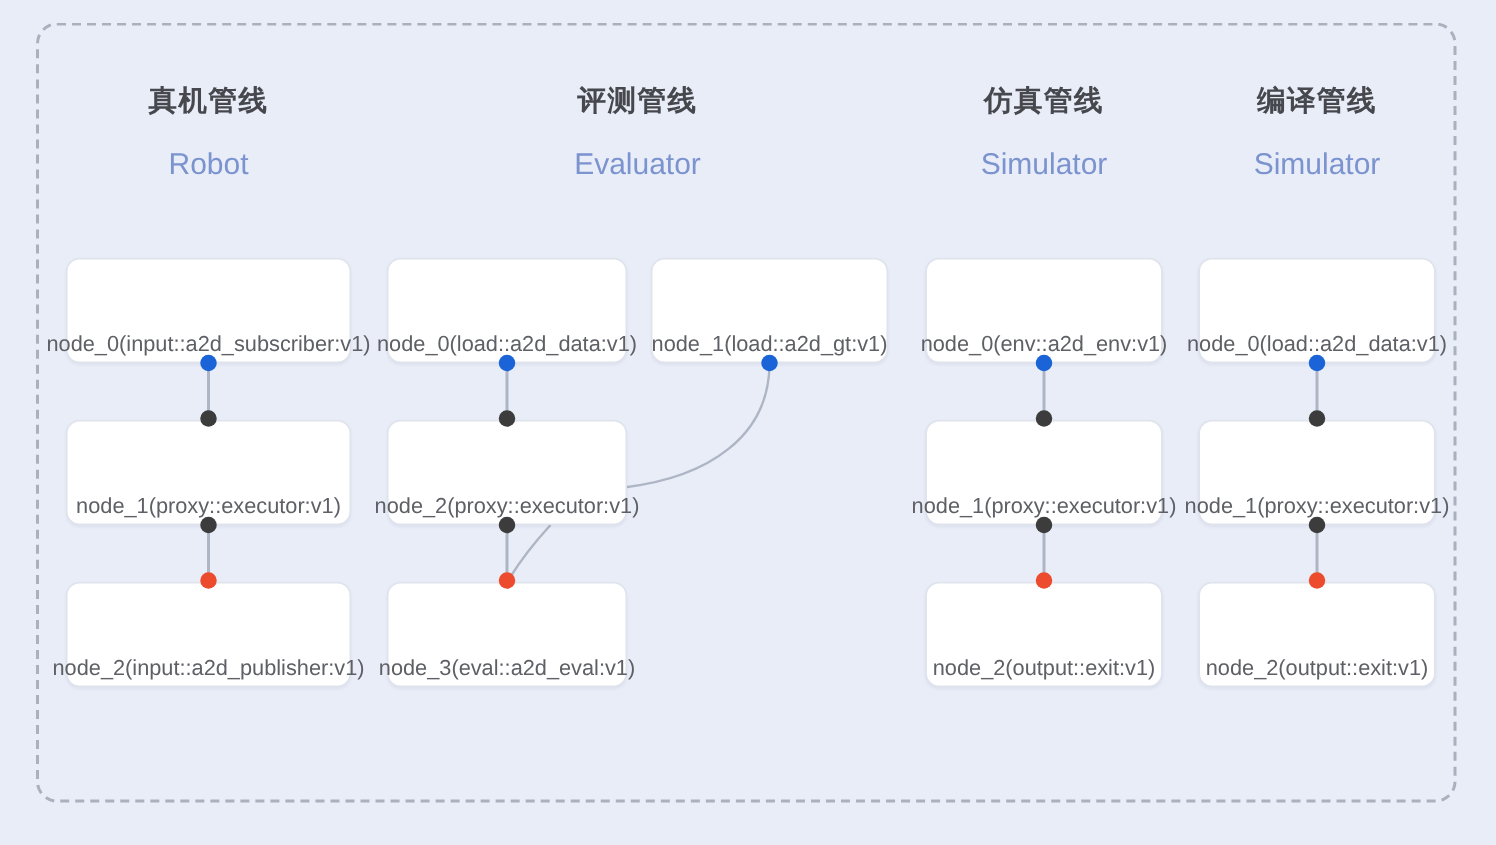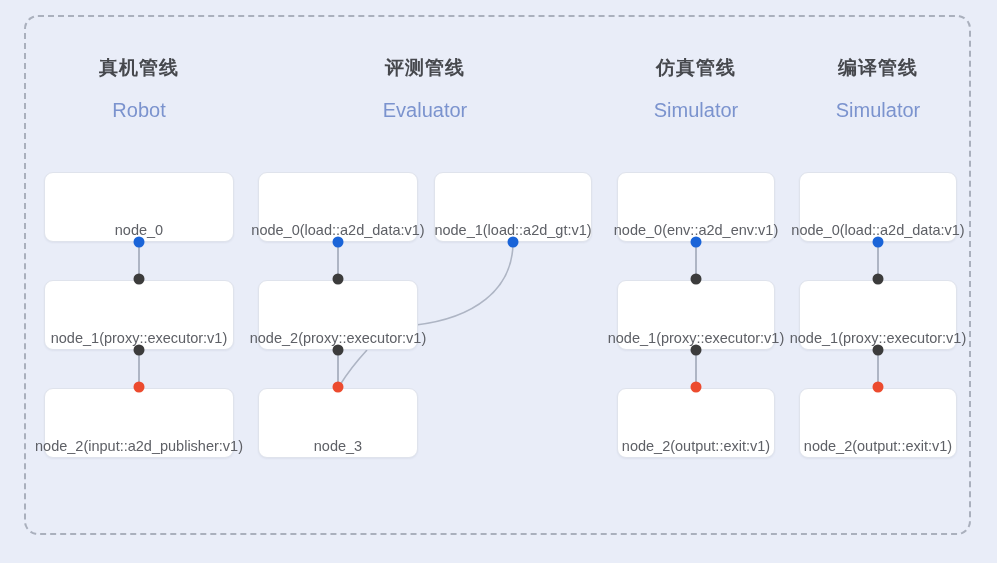--- a/index.html
+++ b/index.html
@@ -163,20 +163,21 @@
   <div class="edge-line" style="left:874px; top:241px; height:38px;"></div>
   <div class="edge-line" style="left:874px; top:349px; height:38px;"></div>
 
   <svg class="curves" viewBox="0 0 997 563">
     <path d="M 509 244 C 508 290 470 318 412 325" fill="none" stroke="#aeb5c4" stroke-width="1.6"></path>
     <path d="M 363 350 C 352 362 344 372 336 385" fill="none" stroke="#aeb5c4" stroke-width="1.6"></path>
   </svg>
 
   <div class="node-card" style="left:40px; top:172px; width:190px; height:70px;">
     <div class="node-name">node_0</div>
+    <div class="node-type">(input::a2d_subscriber:v1)</div>
   </div>
   <div class="node-card" style="left:40px; top:280px; width:190px; height:70px;">
     <div class="node-name">node_1</div>
     <div class="node-type">(proxy::executor:v1)</div>
   </div>
   <div class="node-card" style="left:40px; top:388px; width:190px; height:70px;">
     <div class="node-name">node_2</div>
     <div class="node-type">(input::a2d_publisher:v1)</div>
   </div>
 
@@ -187,20 +188,21 @@
   <div class="node-card" style="left:430px; top:172px; width:158px; height:70px;">
     <div class="node-name">node_1</div>
     <div class="node-type">(load::a2d_gt:v1)</div>
   </div>
   <div class="node-card" style="left:254px; top:280px; width:160px; height:70px;">
     <div class="node-name">node_2</div>
     <div class="node-type">(proxy::executor:v1)</div>
   </div>
   <div class="node-card" style="left:254px; top:388px; width:160px; height:70px;">
     <div class="node-name">node_3</div>
+    <div class="node-type">(eval::a2d_eval:v1)</div>
   </div>
 
   <div class="node-card" style="left:613px; top:172px; width:158px; height:70px;">
     <div class="node-name">node_0</div>
     <div class="node-type">(env::a2d_env:v1)</div>
   </div>
   <div class="node-card" style="left:613px; top:280px; width:158px; height:70px;">
     <div class="node-name">node_1</div>
     <div class="node-type">(proxy::executor:v1)</div>
   </div>

